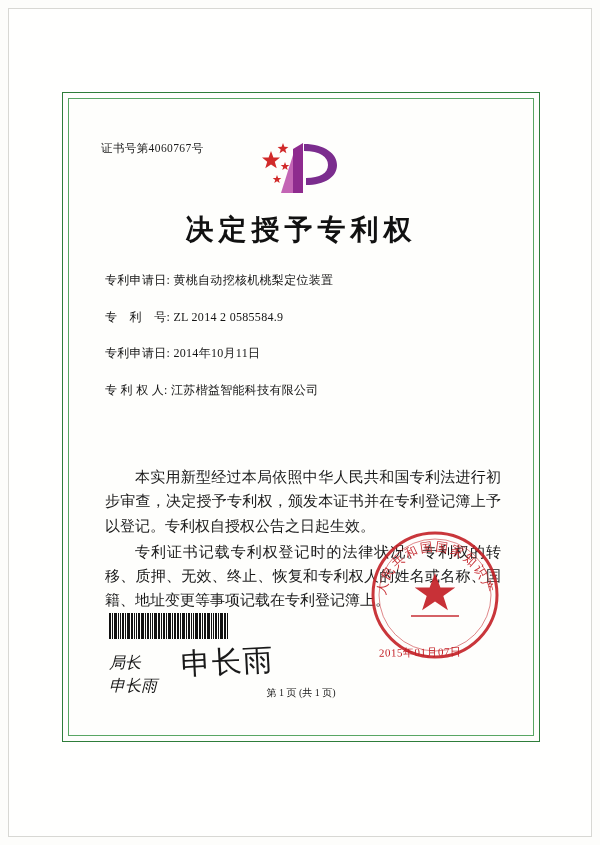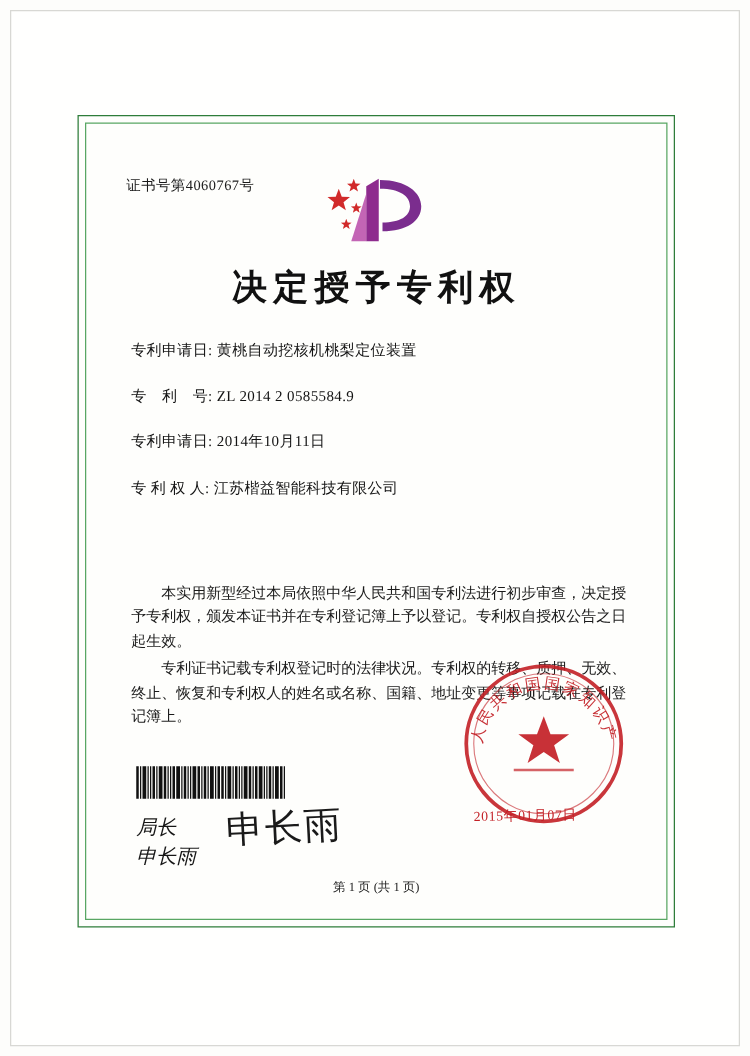--- a/index.html
+++ b/index.html
@@ -97,21 +97,21 @@
   }
   .flabel { display: inline; }
   .fvalue { display: inline; }
 
   
   .body-text {
     position: absolute;
     left: 42px;
     top: 372px;
     width: 396px;
-    font-size: 12px;
+    font-size: 15px;
     line-height: 1.62;
     color: #1a1a1a;
     text-align: justify;
   }
   .body-text p {
     margin: 0 0 2px 0;
     text-indent: 2em;
   }
 
   
@@ -150,21 +150,21 @@
     font-size: 30px;
     color: #1a1a1a;
     letter-spacing: 1px;
     transform: rotate(-3deg);
   }
 
   
   .page-no {
     position: absolute;
     left: 0; right: 0;
-    bottom: 24px;
+    bottom: 41px;
     text-align: center;
     font-size: 10px;
     color: #222;
     margin-top: 16px;
   }
 
   
   .seal-small {
     position: absolute;
     left: 395px;

